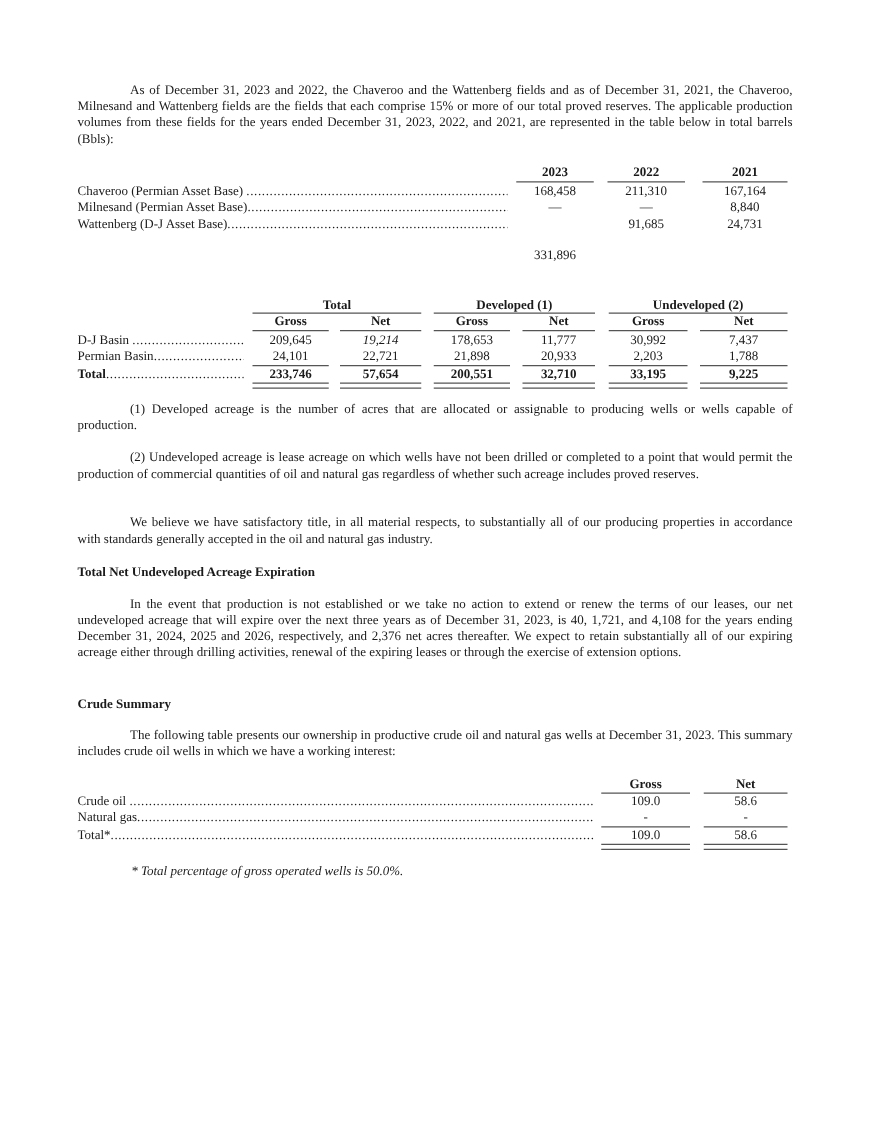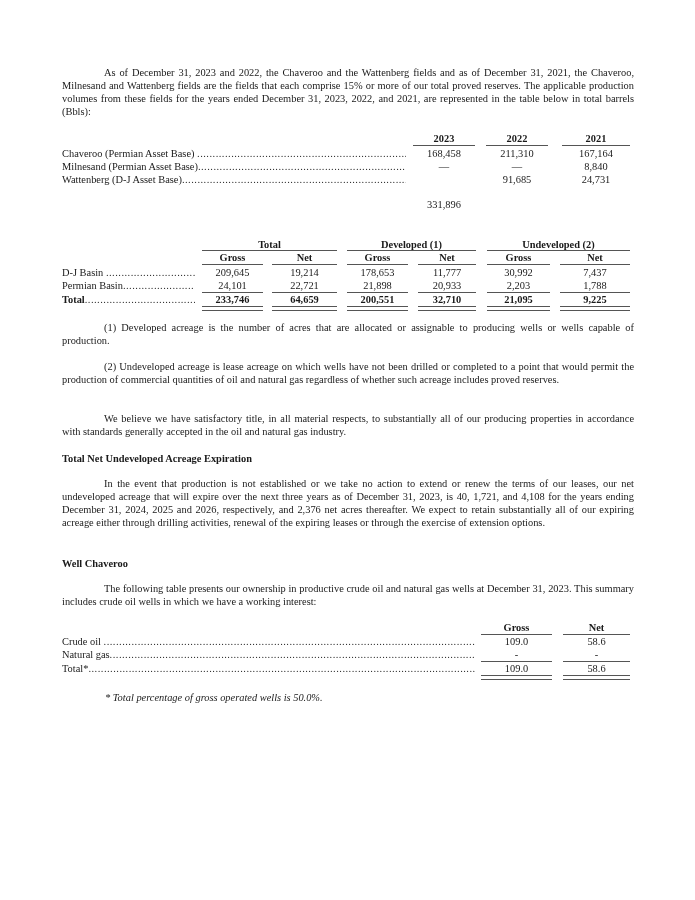--- a/index.html
+++ b/index.html
@@ -71,21 +71,21 @@
     <div class="uline" style="left:202px;top:264px;width:61px;"></div>
     <div class="uline" style="left:272px;top:264px;width:65px;"></div>
     <div class="uline" style="left:347px;top:264px;width:61px;"></div>
     <div class="uline" style="left:418px;top:264px;width:58px;"></div>
     <div class="uline" style="left:487px;top:264px;width:63px;"></div>
     <div class="uline" style="left:560px;top:264px;width:70px;"></div>
 
     <div>
       <div class="label" style="left:62px;top:266px;width:133px;"><span>D-J Basin</span> <span class="dots">........................................................................................................................................................................</span></div>
       <div class="cell" style="left:202px;top:266px;width:61px;">209,645</div>
-      <div class="cell" style="left:272px;top:266px;width:65px;">19,214</div>
+      <div class="cell" style="left:272px;top:266px;width:65px;font-style:italic;">19,214</div>
       <div class="cell" style="left:347px;top:266px;width:61px;">178,653</div>
       <div class="cell" style="left:418px;top:266px;width:58px;">11,777</div>
       <div class="cell" style="left:487px;top:266px;width:63px;">30,992</div>
       <div class="cell" style="left:560px;top:266px;width:70px;">7,437</div>
     </div>
 
     <div>
       <div class="label" style="left:62px;top:279px;width:133px;"><span>Permian Basin</span><span class="dots">........................................................................................................................................................................</span></div>
       <div class="cell" style="left:202px;top:279px;width:61px;">24,101</div>
       <div class="cell" style="left:272px;top:279px;width:65px;">22,721</div>
@@ -97,45 +97,45 @@
     <div class="uline" style="left:202px;top:292px;width:61px;"></div>
     <div class="uline" style="left:272px;top:292px;width:65px;"></div>
     <div class="uline" style="left:347px;top:292px;width:61px;"></div>
     <div class="uline" style="left:418px;top:292px;width:58px;"></div>
     <div class="uline" style="left:487px;top:292px;width:63px;"></div>
     <div class="uline" style="left:560px;top:292px;width:70px;"></div>
 
     <div class="bold">
       <div class="label bold" style="left:62px;top:293px;width:133px;"><span>Total</span><span class="dots" style="font-weight:normal;">........................................................................................................................................................................</span></div>
       <div class="cell bold" style="left:202px;top:293px;width:61px;">233,746</div>
-      <div class="cell bold" style="left:272px;top:293px;width:65px;">64,659</div>
+      <div class="cell bold" style="left:272px;top:293px;width:65px;">57,654</div>
       <div class="cell bold" style="left:347px;top:293px;width:61px;">200,551</div>
       <div class="cell bold" style="left:418px;top:293px;width:58px;">32,710</div>
-      <div class="cell bold" style="left:487px;top:293px;width:63px;">21,095</div>
+      <div class="cell bold" style="left:487px;top:293px;width:63px;">33,195</div>
       <div class="cell bold" style="left:560px;top:293px;width:70px;">9,225</div>
     </div>
     <div class="dline" style="left:202px;top:306px;width:61px;"></div>
     <div class="dline" style="left:272px;top:306px;width:65px;"></div>
     <div class="dline" style="left:347px;top:306px;width:61px;"></div>
     <div class="dline" style="left:418px;top:306px;width:58px;"></div>
     <div class="dline" style="left:487px;top:306px;width:63px;"></div>
     <div class="dline" style="left:560px;top:306px;width:70px;"></div>
   </div>
 
   <p class="para" style="top:321px;"><span class="indent"></span><span>(1) Developed acreage is the number of acres that are allocated or assignable to producing wells or wells capable of production.</span></p>
 
   <p class="para" style="top:360px;"><span class="indent"></span><span>(2) Undeveloped acreage is lease acreage on which wells have not been drilled or completed to a point that would permit the production of commercial quantities of oil and natural gas regardless of whether such acreage includes proved reserves.</span></p>
 
   <p class="para" style="top:412px;"><span class="indent"></span><span>We believe we have satisfactory title, in all material respects, to substantially all of our producing properties in accordance with standards generally accepted in the oil and natural gas industry.</span></p>
 
   <p class="heading" style="top:452px;">Total Net Undeveloped Acreage Expiration</p>
 
   <p class="para" style="top:477px;"><span class="indent"></span><span>In the event that production is not established or we take no action to extend or renew the terms of our leases, our net undeveloped acreage that will expire over the next three years as of December 31, 2023, is 40, 1,721, and 4,108 for the years ending December 31, 2024, 2025 and 2026, respectively, and 2,376 net acres thereafter. We expect to retain substantially all of our expiring acreage either through drilling activities, renewal of the expiring leases or through the exercise of extension options.</span></p>
 
-  <p class="heading" style="top:557px;">Well Chaveroo</p>
+  <p class="heading" style="top:557px;">Crude Summary</p>
 
   <p class="para" style="top:582px;"><span class="indent"></span><span>The following table presents our ownership in productive crude oil and natural gas wells at December 31, 2023. This summary includes crude oil wells in which we have a working interest:</span></p>
 
   <div>
     <div class="hcell" style="left:481px;top:621px;width:71px;">Gross</div>
     <div class="hcell" style="left:563px;top:621px;width:67px;">Net</div>
     <div class="uline" style="left:481px;top:634px;width:71px;"></div>
     <div class="uline" style="left:563px;top:634px;width:67px;"></div>
 
     <div>

